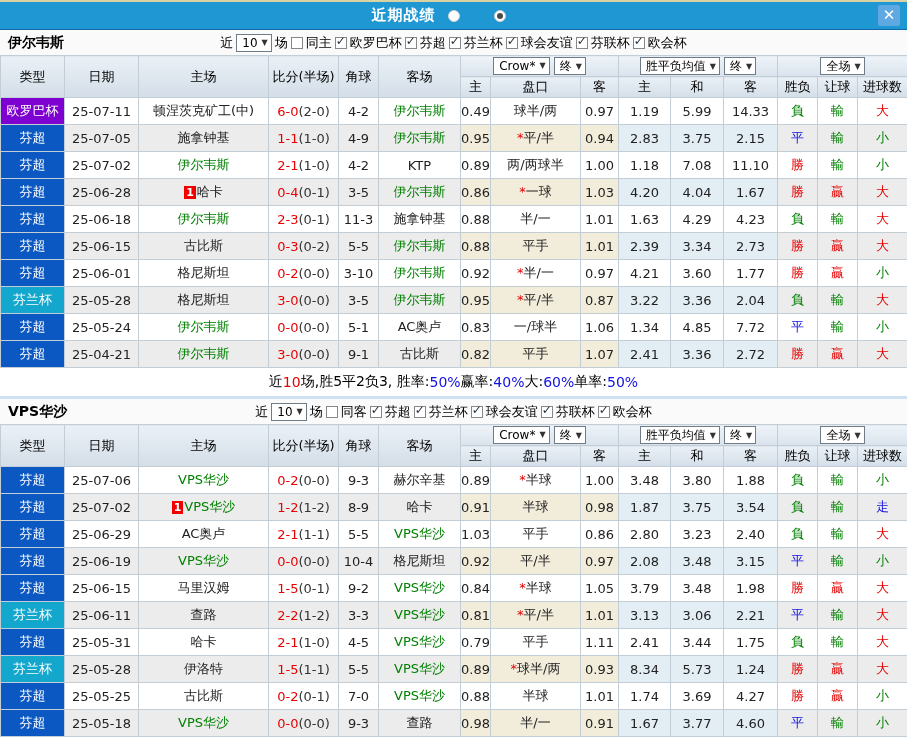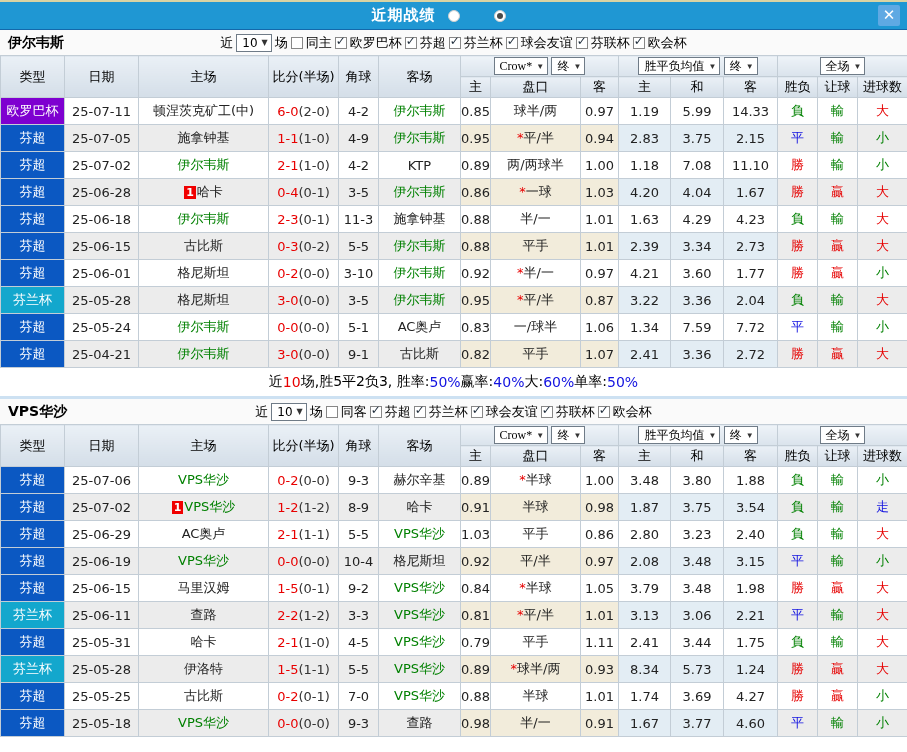--- a/index.html
+++ b/index.html
@@ -54,21 +54,21 @@
   }
   
   table.grid { border-collapse: collapse; table-layout: fixed; width: 907px; }
   table.grid th, table.grid td {
     border: 1px solid #c3cdd6; text-align: center; white-space: nowrap;
     overflow: hidden; padding: 0; font-weight: normal;
   }
   table.grid thead th {
     background: linear-gradient(#eaf0f6, #d4dee8); height: 21px; font-size: 13px; color: #000;
   }
-  table.grid thead .th-group { background: linear-gradient(#eef3f8, #dae3ec); font-family: Liberation Serif, serif; }
+  table.grid thead .th-group { background: linear-gradient(#eef3f8, #dae3ec); }
   table.grid tbody td { height: 27px; font-size: 13px; background: #fff; }
   tbody tr:nth-child(even) td { background: #ececec; }
   td.c-league { color: #fff; font-size: 13px; }
   td.c-odds { background: #fbf4e4; }
   tbody tr:nth-child(even) td.c-odds { background: #f2ecdb; }
   td.c-avg { background: #ecf5fb; }
   tbody tr:nth-child(even) td.c-avg { background: #e3edf4; }
   .score { color: #e80000; }
   .half { color: #333; }
   .self-team { color: #008000; }
@@ -195,21 +195,21 @@
       </tr>
     </thead>
     <tbody>
         <tr>
           <td class="c-league" style="background: rgb(126, 0, 208);">欧罗巴杯</td>
           <td>25-07-11</td>
           <td><span>顿涅茨克矿工(中)</span></td>
           <td><span class="score">6-0</span><span class="half">(2-0)</span></td>
           <td>4-2</td>
           <td><span class="self-team">伊尔韦斯</span></td>
-          <td class="c-odds">0.85</td>
+          <td class="c-odds">0.49</td>
           <td class="c-odds"><span>球半/两</span></td>
           <td class="c-odds">0.97</td>
           <td class="c-avg">1.19</td>
           <td class="c-avg">5.99</td>
           <td class="c-avg">14.33</td>
           <td style="color: rgb(0, 128, 0);">負</td>
           <td style="color: rgb(0, 128, 0);">輸</td>
           <td style="color: rgb(230, 0, 0);">大</td>
         </tr>
         <tr>
@@ -335,21 +335,21 @@
           <td class="c-league" style="background: rgb(11, 88, 194);">芬超</td>
           <td>25-05-24</td>
           <td><span class="self-team">伊尔韦斯</span></td>
           <td><span class="score">0-0</span><span class="half">(0-0)</span></td>
           <td>5-1</td>
           <td><span>AC奥卢</span></td>
           <td class="c-odds">0.83</td>
           <td class="c-odds"><span>一/球半</span></td>
           <td class="c-odds">1.06</td>
           <td class="c-avg">1.34</td>
-          <td class="c-avg">7.59</td>
+          <td class="c-avg">4.85</td>
           <td class="c-avg">7.72</td>
           <td style="color: rgb(18, 18, 224);">平</td>
           <td style="color: rgb(0, 128, 0);">輸</td>
           <td style="color: rgb(0, 128, 0);">小</td>
         </tr>
         <tr>
           <td class="c-league" style="background: rgb(11, 88, 194);">芬超</td>
           <td>25-04-21</td>
           <td><span class="self-team">伊尔韦斯</span></td>
           <td><span class="score">3-0</span><span class="half">(0-0)</span></td>

